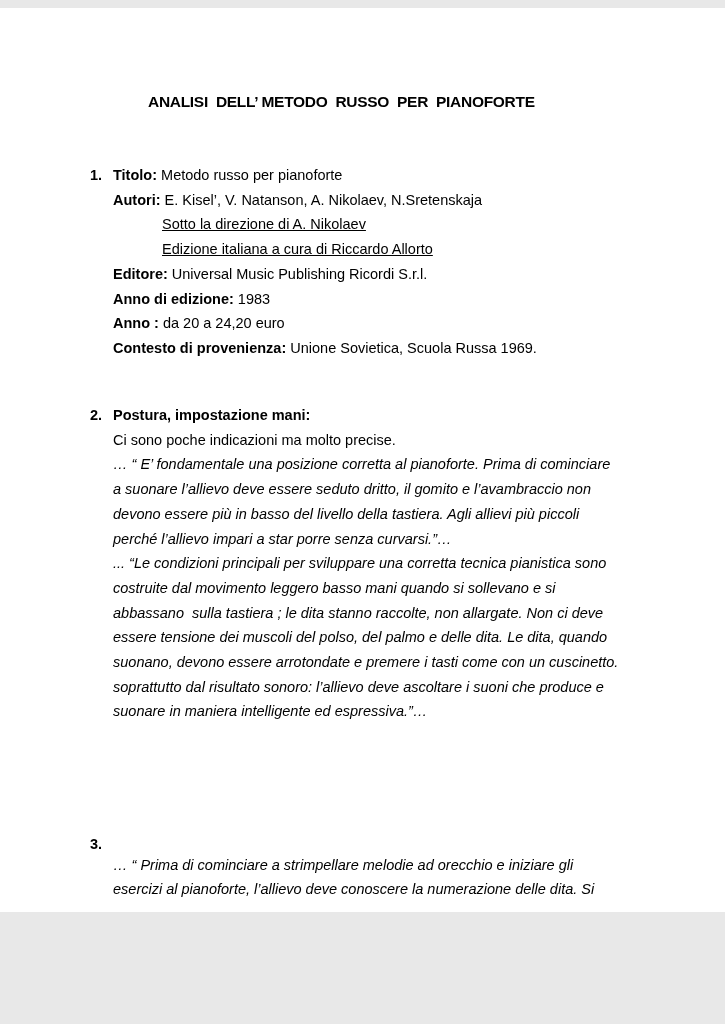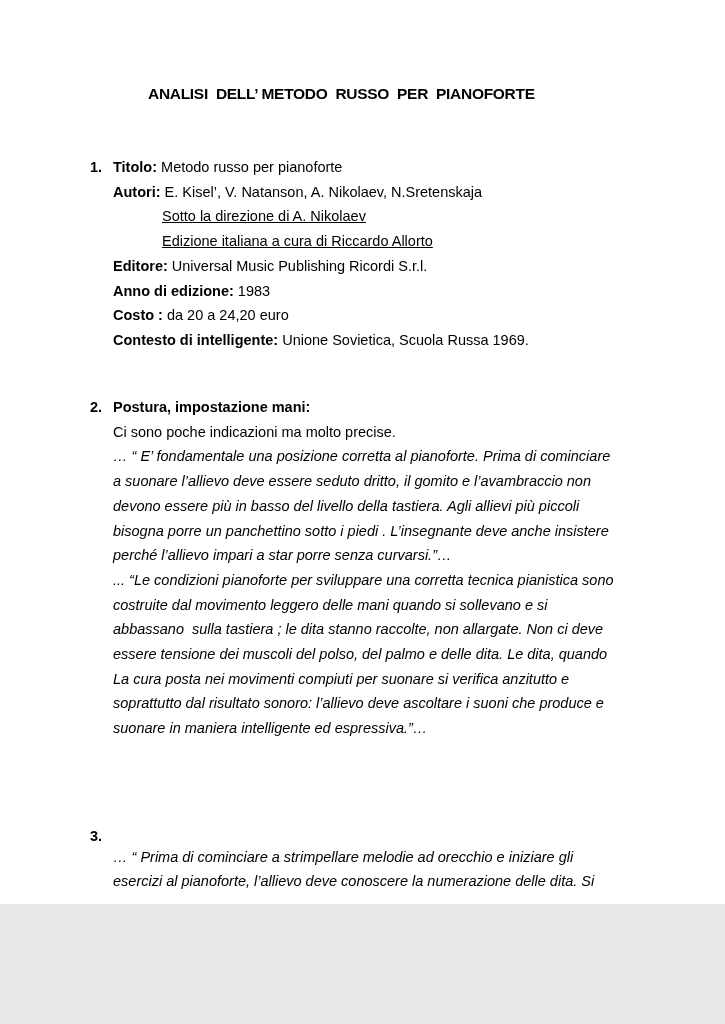--- a/index.html
+++ b/index.html
@@ -1,20 +1,20 @@
 <!DOCTYPE html>
 <html><head>
 <meta charset="utf-8">
 <style>
   html, body { margin: 0; padding: 0; background: #e8e8e8; }
   .page {
     position: relative;
     width: 725px;
     height: 904px;
-    margin: 0 auto;
+    margin: 8px auto;
     background: #ffffff;
     color: #000000;
     font-family: "Liberation Sans", sans-serif;
     font-size: 14.5px;
     line-height: 24.7px;
     overflow: hidden;
   }
   .title {
     position: absolute;
     left: 148px;
@@ -55,41 +55,40 @@
 
   <section class="item" style="top:155px">
     <span class="num">1.</span>
     <div class="content">
       <div class="line"><b>Titolo:</b><span> Metodo russo per pianoforte</span></div>
       <div class="line"><b>Autori:</b><span> E. Kisel’, V. Natanson, A. Nikolaev, N.Sretenskaja</span></div>
       <div class="line indent"><span>Sotto la direzione di A. Nikolaev</span></div>
       <div class="line indent"><span>Edizione italiana a cura di Riccardo Allorto</span></div>
       <div class="line"><b>Editore:</b><span> Universal Music Publishing Ricordi S.r.l.</span></div>
       <div class="line"><b>Anno di edizione:</b><span> 1983</span></div>
-      <div class="line"><b>Costo :</b><span> da 20 a 24,20 euro</span></div>
-      <div class="line"><b>Contesto di intelligente:</b><span> Unione Sovietica, Scuola Russa 1969.</span></div>
+      <div class="line"><b>Anno :</b><span> da 20 a 24,20 euro</span></div>
+      <div class="line"><b>Contesto di provenienza:</b><span> Unione Sovietica, Scuola Russa 1969.</span></div>
     </div>
   </section>
 
   <section class="item" style="top:395px">
     <span class="num">2.</span>
     <div class="content">
       <div class="line heading">Postura, impostazione mani:</div>
       <div class="line">Ci sono poche indicazioni ma molto precise.</div>
       <div class="quote">
           <div class="qline">… “ E’ fondamentale una posizione corretta al pianoforte. Prima di cominciare</div>
           <div class="qline">a suonare l’allievo deve essere seduto dritto, il gomito e l’avambraccio non</div>
           <div class="qline">devono essere più in basso del livello della tastiera. Agli allievi più piccoli</div>
-          <div class="qline">bisogna porre un panchettino sotto i piedi . L’insegnante deve anche insistere</div>
           <div class="qline">perché l’allievo impari a star porre senza curvarsi.”…</div>
-          <div class="qline">... “Le condizioni pianoforte per sviluppare una corretta tecnica pianistica sono</div>
-          <div class="qline">costruite dal movimento leggero delle mani quando si sollevano e si</div>
+          <div class="qline">... “Le condizioni principali per sviluppare una corretta tecnica pianistica sono</div>
+          <div class="qline">costruite dal movimento leggero basso mani quando si sollevano e si</div>
           <div class="qline">abbassano  sulla tastiera ; le dita stanno raccolte, non allargate. Non ci deve</div>
           <div class="qline">essere tensione dei muscoli del polso, del palmo e delle dita. Le dita, quando</div>
-          <div class="qline">La cura posta nei movimenti compiuti per suonare si verifica anzitutto e</div>
+          <div class="qline">suonano, devono essere arrotondate e premere i tasti come con un cuscinetto.</div>
           <div class="qline">soprattutto dal risultato sonoro: l’allievo deve ascoltare i suoni che produce e</div>
           <div class="qline">suonare in maniera intelligente ed espressiva.”…</div>
         </div>
     </div>
   </section>
 
   <section class="item" style="top:824px">
     <span class="num">3.</span>
     <div class="content">
       <div class="quote gap">

